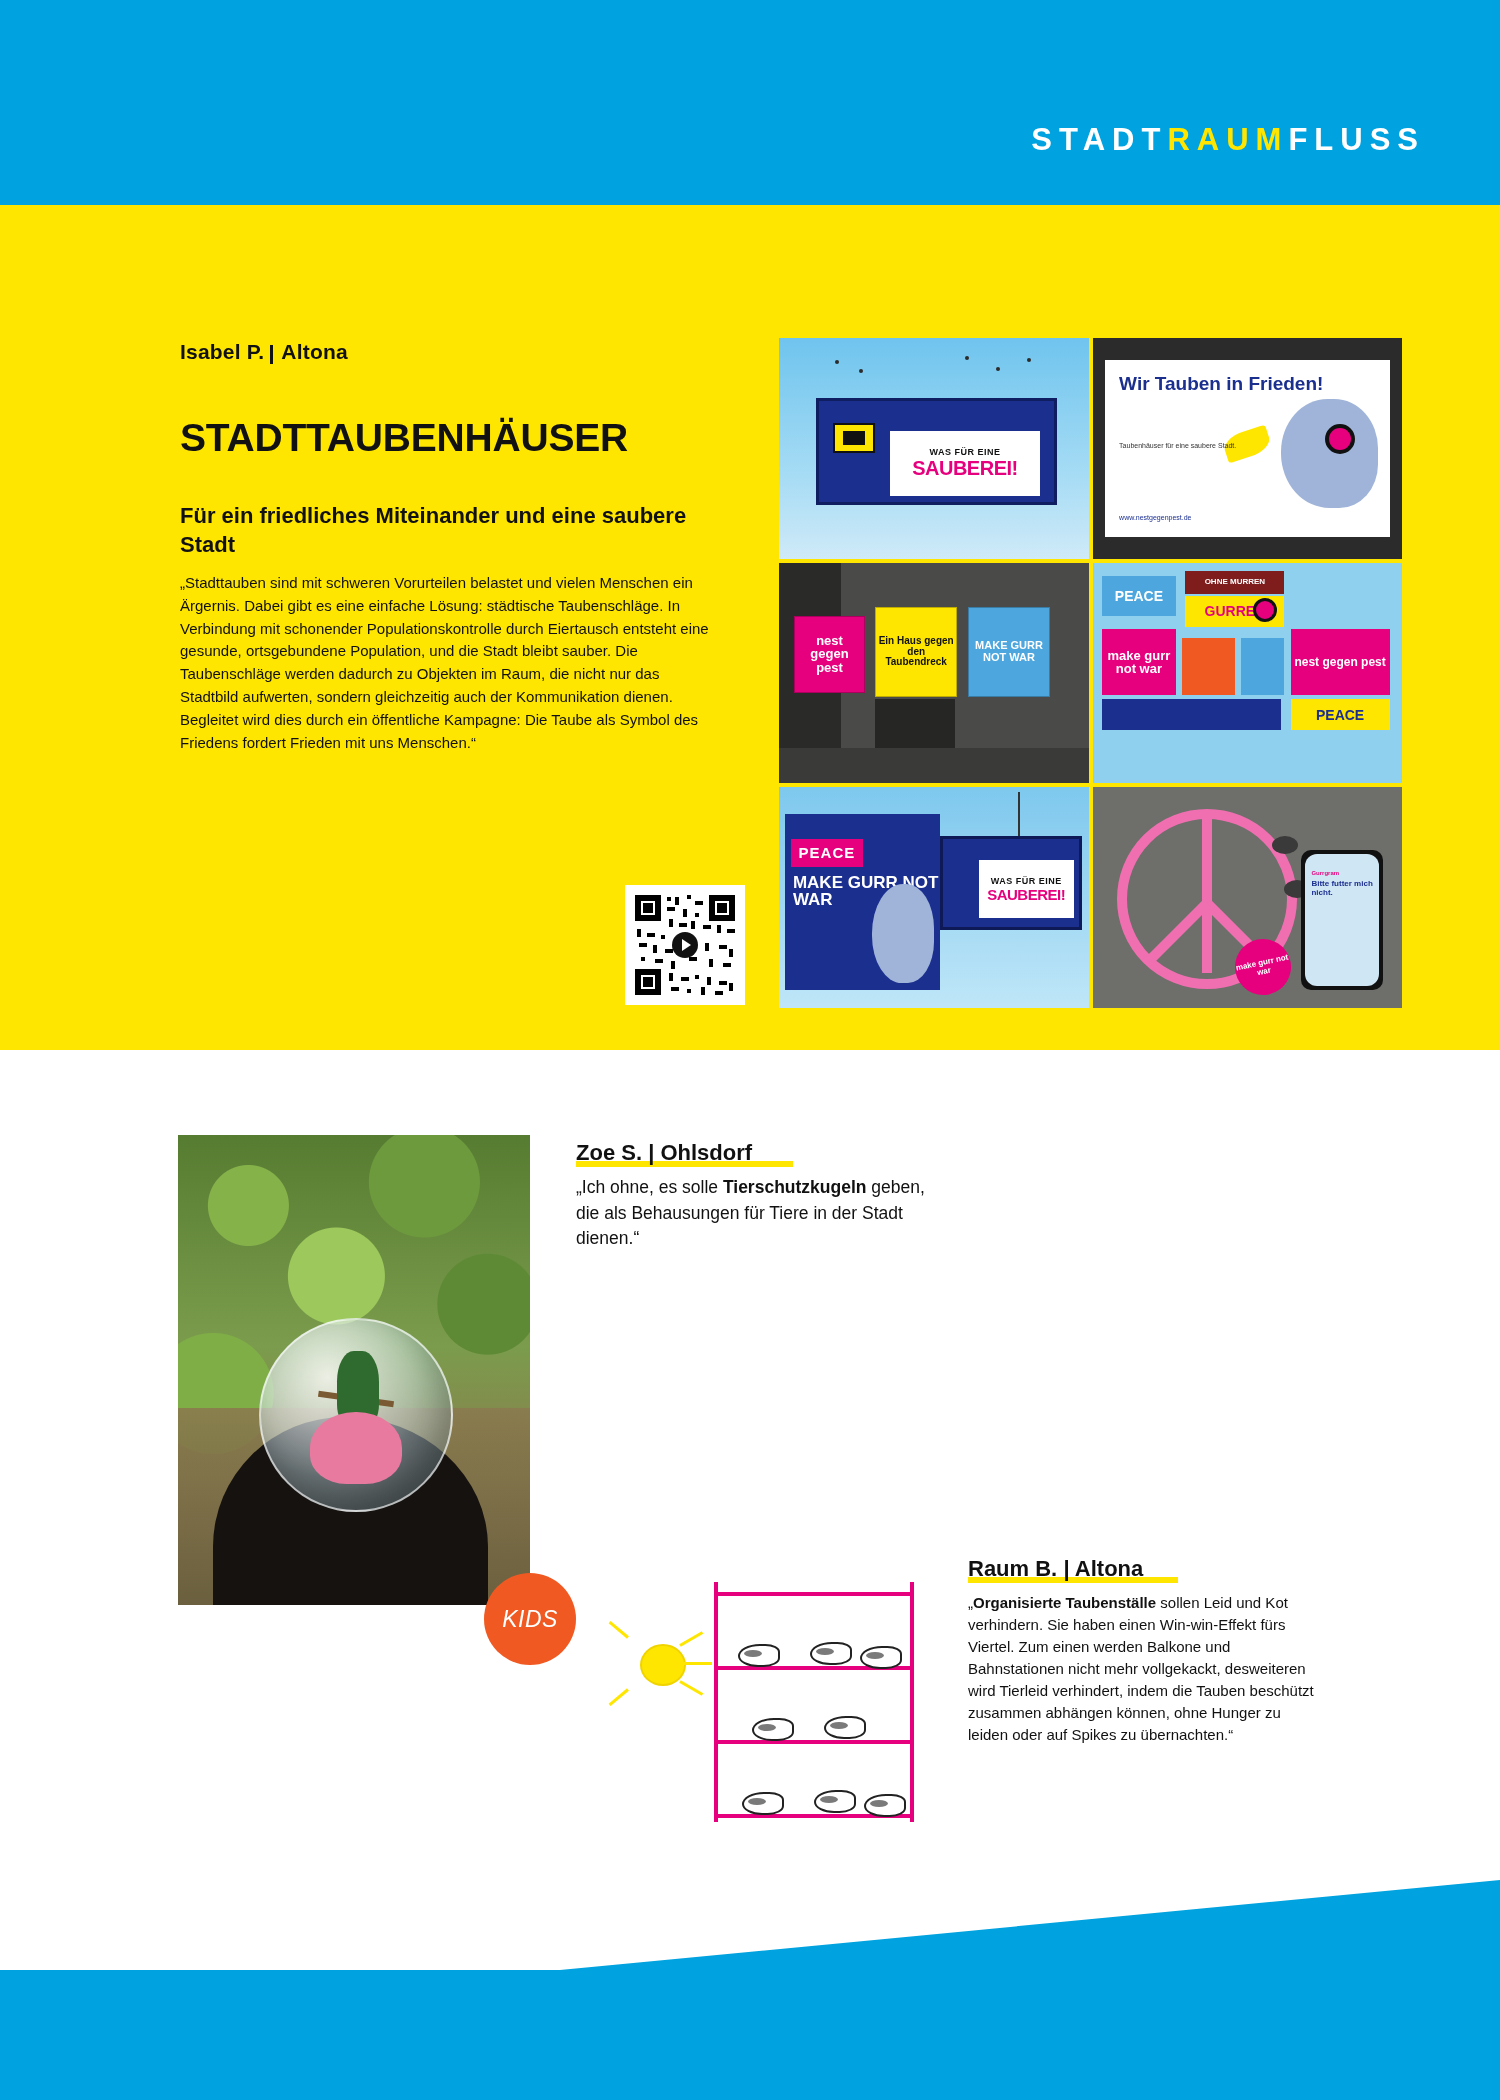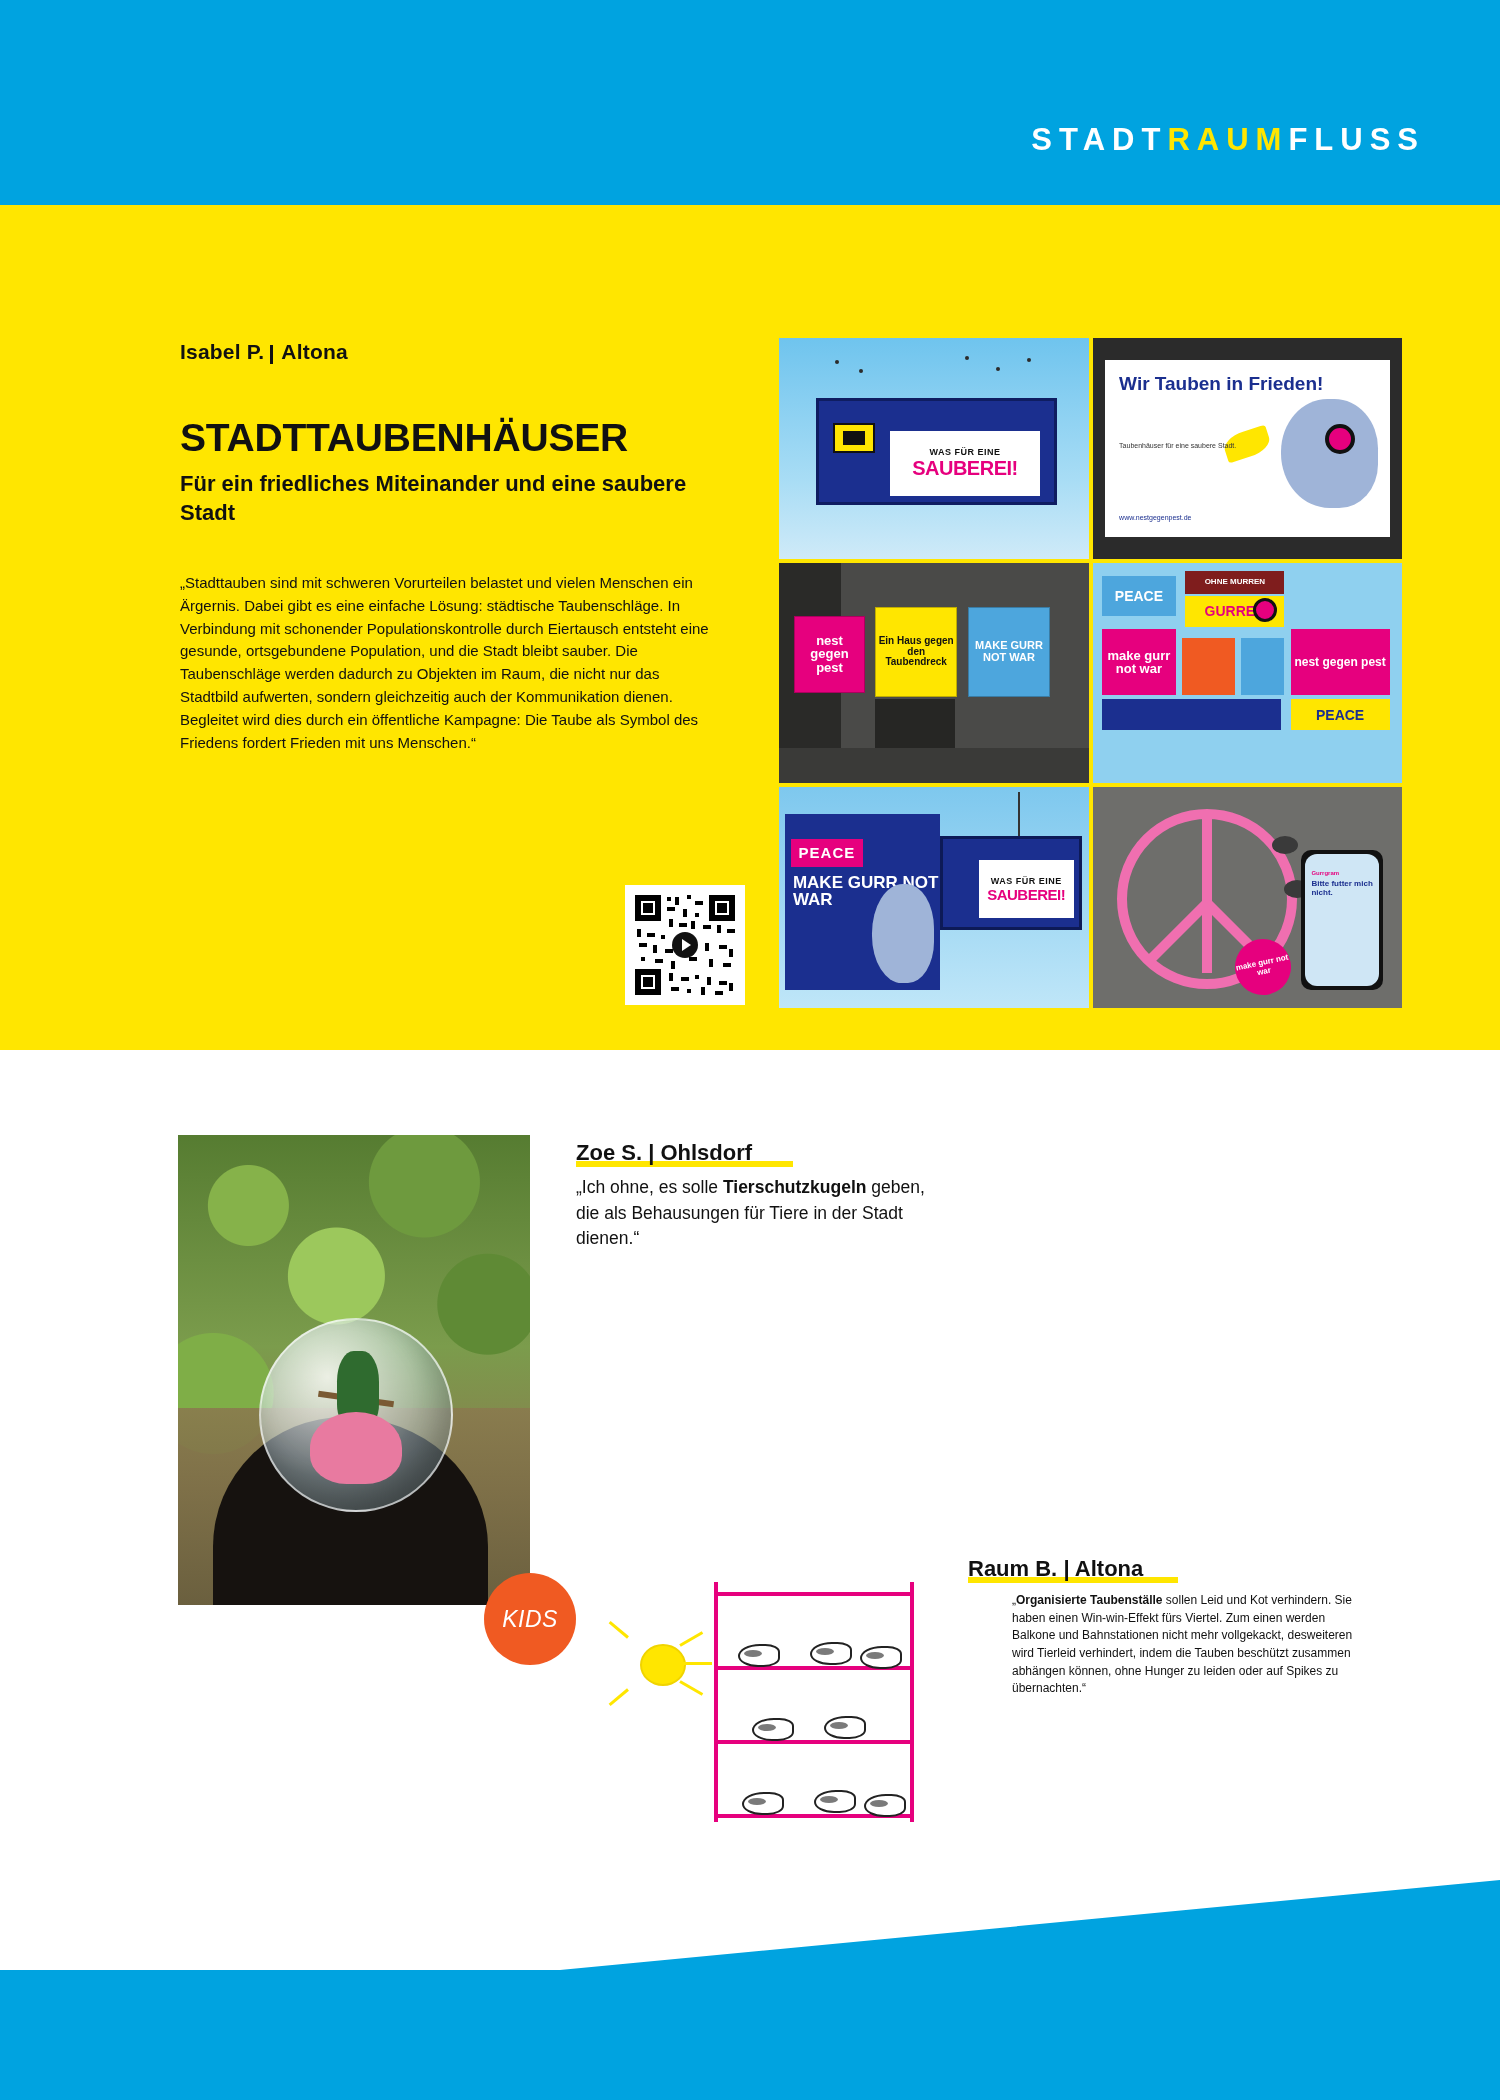--- a/index.html
+++ b/index.html
@@ -79,21 +79,21 @@
     top: 425px;
     width: 552px;
     height: 23px;
     background: #ffffff;
     z-index: -1;
   }
 
   .subtitle {
     position: absolute;
     left: 180px;
-    top: 469px;
+    top: 501px;
     width: 520px;
     font-size: 22px;
     font-weight: bold;
     line-height: 1.32;
     color: #111;
   }
 
   .body-text {
     position: absolute;
     left: 180px;
@@ -608,24 +608,23 @@
     top: 1577px;
     width: 210px;
     height: 6px;
     background: #ffe600;
   }
   .saida-quote {
     position: absolute;
     left: 968px;
     top: 1592px;
     width: 355px;
-    font-size: 12px;
+    font-size: 15px;
     line-height: 1.47;
     color: #111;
-    margin-left: 44px;
   }
 
   
   .footer {
     position: absolute;
     left: 0; bottom: 0;
     width: 1500px;
     height: 130px;
     background: #00a3e0;
   }

